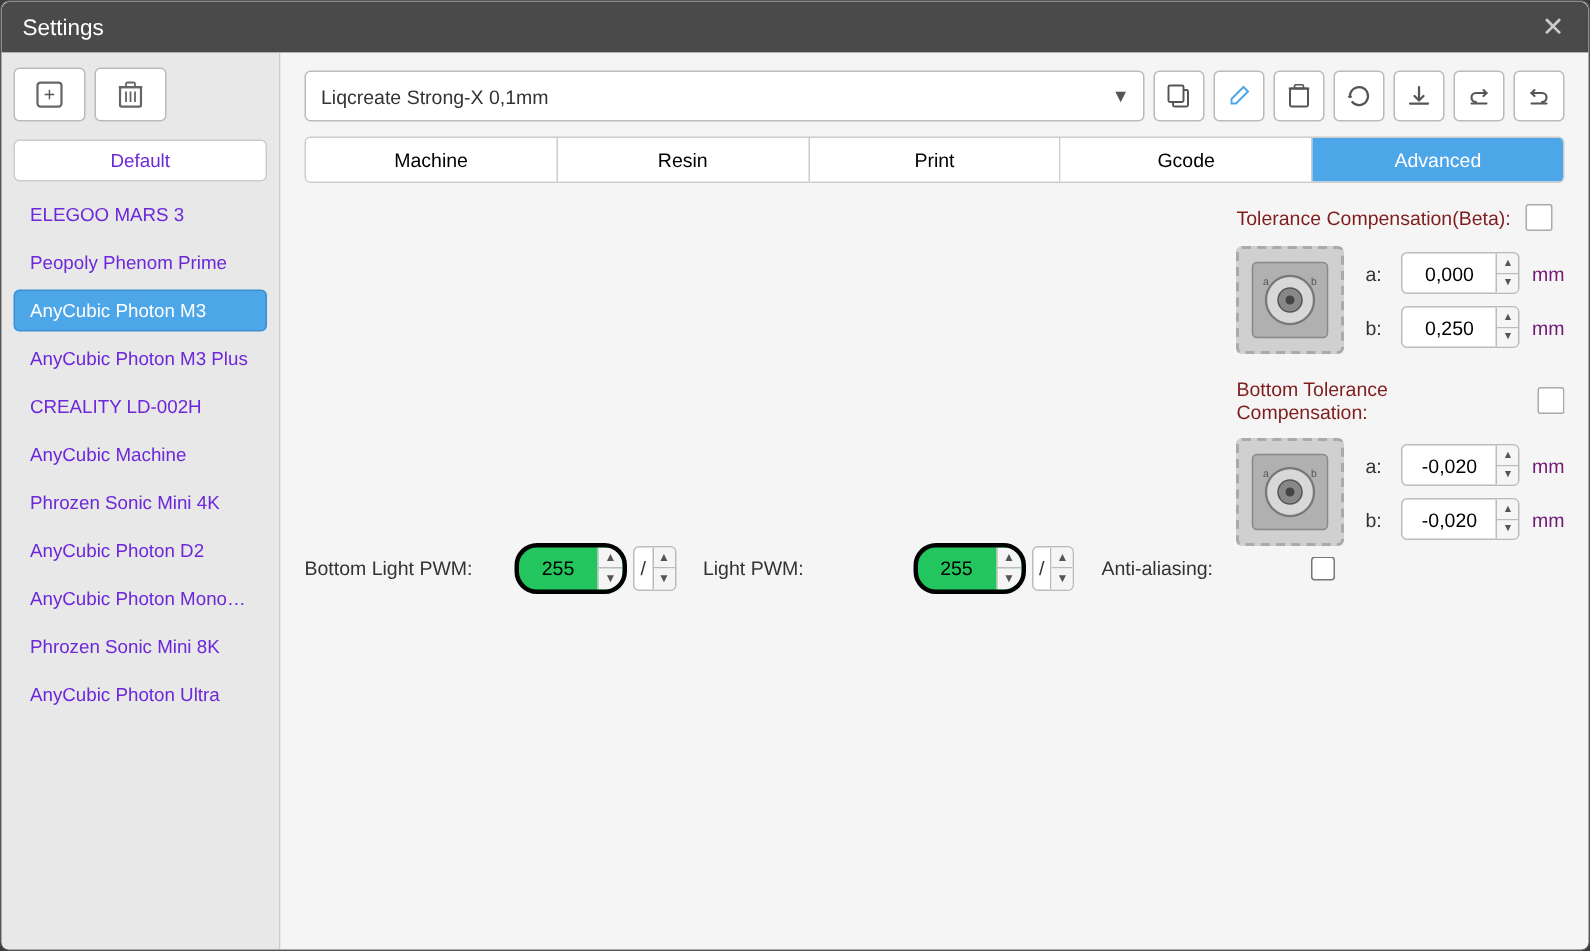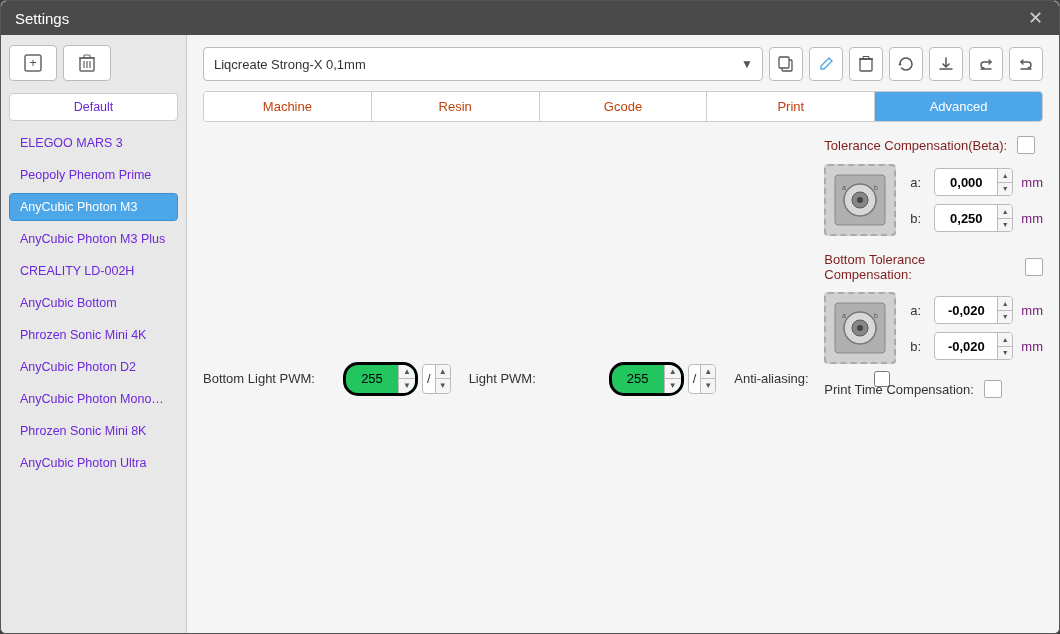--- a/index.html
+++ b/index.html
@@ -165,21 +165,21 @@
       border: 1px solid #ccc;
       border-radius: 4px;
       overflow: hidden;
     }
     .tab {
       flex: 1;
       padding: 7px 0;
       text-align: center;
       cursor: pointer;
       background: #fff;
-      color: #c2410c;
+      color: #000000;
       font-size: 13px;
       border-right: 1px solid #ccc;
       user-select: none;
     }
     .tab:last-child { border-right: none; }
     .tab.active {
       background: #4da6e8;
       color: #fff;
     }
     
@@ -354,21 +354,20 @@
       overflow: hidden;
     }
     .tolerance-spinner input {
       width: 62px;
       height: 26px;
       border: none;
       outline: none;
       text-align: center;
       font-size: 13px;
       background: transparent;
-      font-weight: bold;
     }
     .tolerance-spinner-arrows {
       display: flex;
       flex-direction: column;
       border-left: 1px solid #bbb;
       height: 26px;
     }
     .t-up, .t-down {
       flex: 1;
       width: 14px;
@@ -423,21 +422,21 @@
               <line x1="11" y1="7" x2="11" y2="14" stroke="#666" stroke-width="1.2"></line>
             </svg>
         </button>
       </div>
       <div class="sidebar-item default-btn">Default</div>
       <div class="sidebar-item">ELEGOO MARS 3</div>
       <div class="sidebar-item">Peopoly Phenom Prime</div>
       <div class="sidebar-item active">AnyCubic Photon M3</div>
       <div class="sidebar-item">AnyCubic Photon M3 Plus</div>
       <div class="sidebar-item">CREALITY LD-002H</div>
-      <div class="sidebar-item">AnyCubic Bottom</div>
+      <div class="sidebar-item">AnyCubic Machine</div>
       <div class="sidebar-item">Phrozen Sonic Mini 4K</div>
       <div class="sidebar-item">AnyCubic Photon D2</div>
       <div class="sidebar-item">AnyCubic Photon Mono 4H</div>
       <div class="sidebar-item">Phrozen Sonic Mini 8K</div>
       <div class="sidebar-item">AnyCubic Photon Ultra</div>
     </div>
 
     <div class="main">
 
       <div class="profile-bar">
@@ -485,22 +484,22 @@
           <svg width="16" height="16" viewBox="0 0 16 16">
               <path d="M3 13h10M5 4l-2 2 2 2" stroke="#555" stroke-width="1.4" fill="none" stroke-linecap="round"></path>
               <path d="M3 6h7a3 3 0 0 1 0 6" stroke="#555" stroke-width="1.4" fill="none" stroke-linecap="round"></path>
             </svg>
         </button>
       </div>
 
       <div class="tabs">
         <div class="tab">Machine</div>
         <div class="tab">Resin</div>
+        <div class="tab">Print</div>
         <div class="tab">Gcode</div>
-        <div class="tab">Print</div>
         <div class="tab active">Advanced</div>
       </div>
 
       <div class="settings-area">
 
         <div class="settings-left">
 
           <div class="field-row">
             <span class="field-label">Bottom Light PWM:</span>
             <div class="number-input-group">
@@ -628,21 +627,17 @@
                       <button class="t-up">▲</button>
                       <button class="t-down">▼</button>
                     </div>
                   </div>
                   <span class="mm-label">mm</span>
                 </div>
               </div>
             </div>
           </div>
 
-          <div class="field-row">
-            <span class="field-label">Print Time Compensation:</span>
-            <div class="checkbox-square"></div>
-          </div>
         </div>
       </div>
     </div>
   </div>
 </div>
 
 </body></html>

